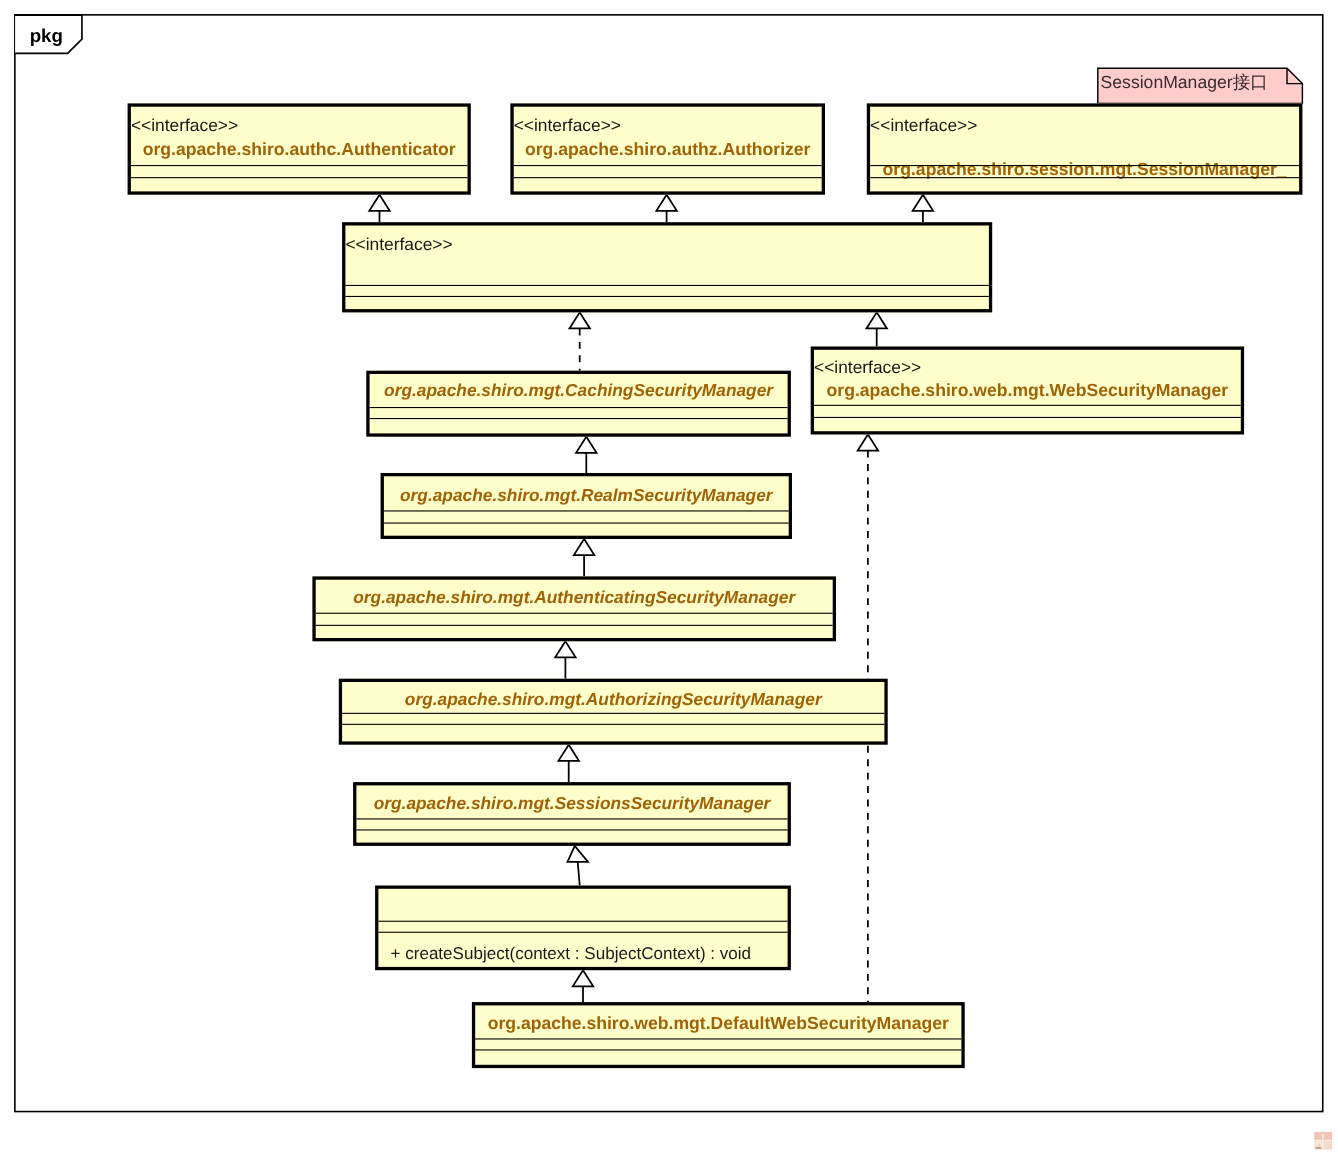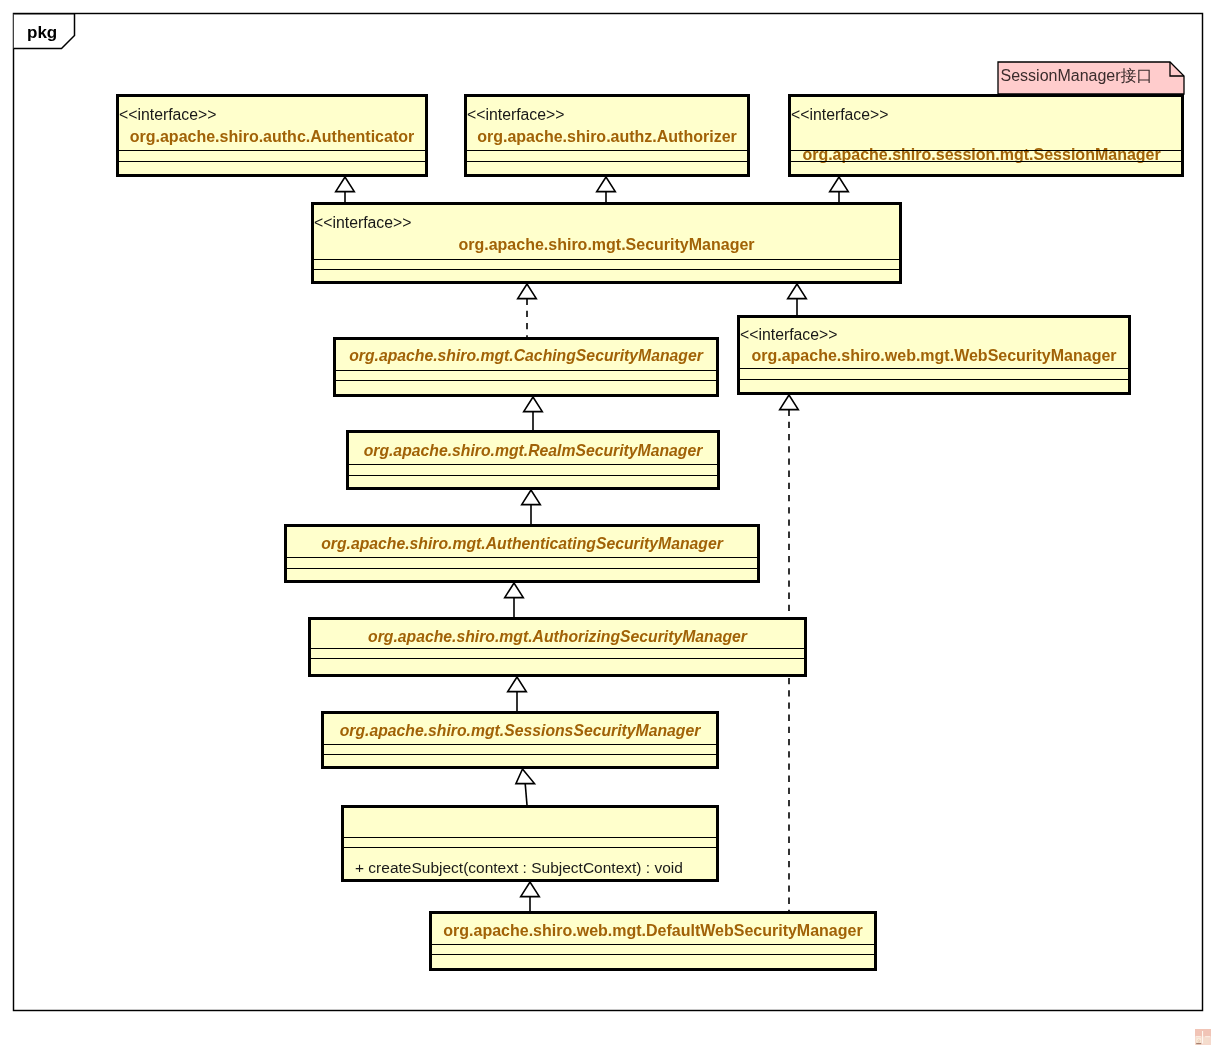--- a/index.html
+++ b/index.html
@@ -102,21 +102,20 @@
         <div class="sep" style="top:63.5px;"></div>
       </div>
       <div class="cls" style="left: 788px; top: 94px; width: 396px; height: 83px;">
         <div class="stereo" style="top:9.700800000000001px;">&lt;&lt;interface&gt;&gt;</div>
         <div class="cname" style="top:31.501599999999996px;margin-top:18px;">org.apache.shiro.session.mgt.SessionManager_</div>
         <div class="sep" style="top:53px;"></div>
         <div class="sep" style="top:63.5px;"></div>
       </div>
       <div class="cls" style="left: 311px; top: 202px; width: 591px; height: 82px;">
         <div class="stereo" style="top:9.8142px;">&lt;&lt;interface&gt;&gt;</div>
-        <div class="cname" style="top:31.809649999999998px;">org.apache.shiro.mgt.SecurityManager</div>
         <div class="sep" style="top:53.5px;"></div>
         <div class="sep" style="top:63.5px;"></div>
       </div>
       <div class="cls" style="left: 333px; top: 337px; width: 386px; height: 60px;">
         <div class="cname it" style="top:8px;">org.apache.shiro.mgt.CachingSecurityManager</div>
         <div class="sep" style="top:30px;"></div>
         <div class="sep" style="top:40px;"></div>
       </div>
       <div class="cls" style="left: 737px; top: 315px; width: 394px; height: 80px;">
         <div class="stereo" style="top:9.0204px;">&lt;&lt;interface&gt;&gt;</div>

